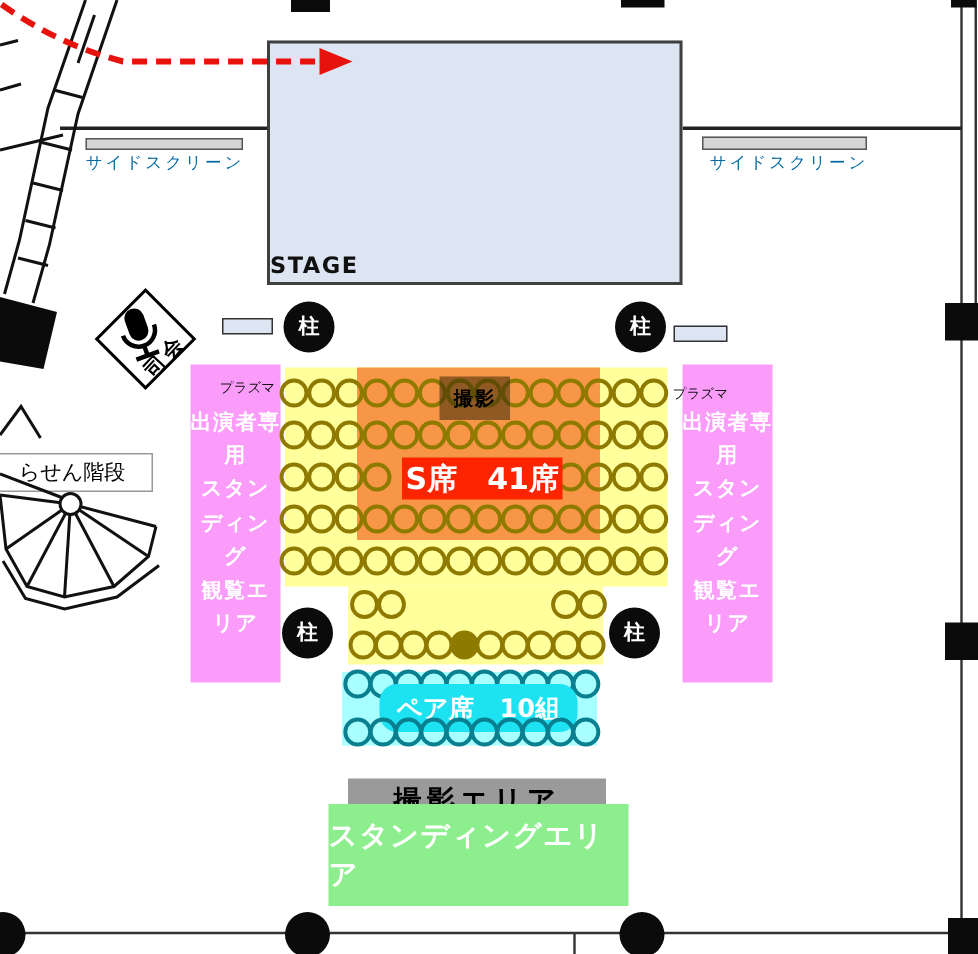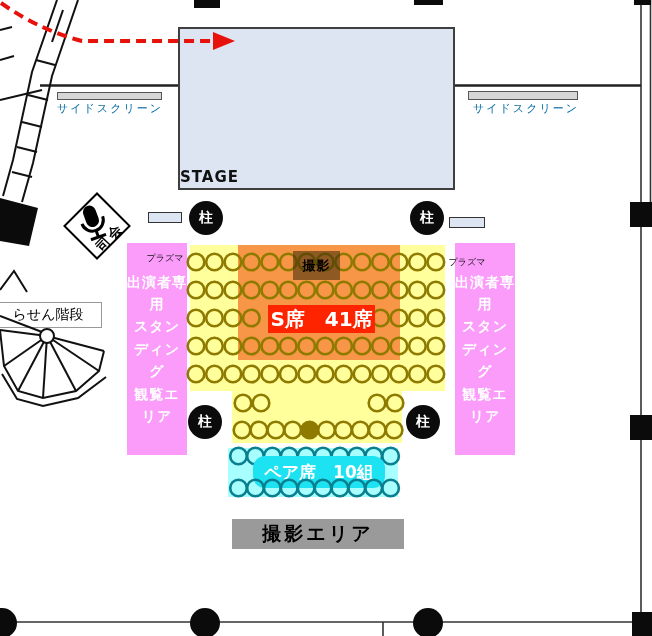--- a/index.html
+++ b/index.html
@@ -230,20 +230,21 @@
         <circle cx="306.1" cy="488" r="8.3" stroke="#0a7f8f" stroke-width="2.6" fill="none"></circle>
         <circle cx="323" cy="488" r="8.3" stroke="#0a7f8f" stroke-width="2.6" fill="none"></circle>
         <circle cx="339.9" cy="488" r="8.3" stroke="#0a7f8f" stroke-width="2.6" fill="none"></circle>
         <circle cx="356.79999999999995" cy="488" r="8.3" stroke="#0a7f8f" stroke-width="2.6" fill="none"></circle>
         <circle cx="373.7" cy="488" r="8.3" stroke="#0a7f8f" stroke-width="2.6" fill="none"></circle>
         <circle cx="390.6" cy="488" r="8.3" stroke="#0a7f8f" stroke-width="2.6" fill="none"></circle>
       </g>
     </svg>
 
   <div class="abs area-label camera-area">撮影エリア</div>
+  <div class="abs area-label standing-area">スタンディングエリア</div>
 
   <div class="abs spiral-label">らせん階段</div>
 
   <svg class="layer" width="652" height="636" viewBox="0 0 652 636" style="z-index:5">
 
     <g stroke="#111" stroke-width="2" fill="none">
       <polyline points="57,0 32,72 13,160 3,196"></polyline>
       <polyline points="78,0 52,76 33,163 22,202"></polyline>
       <line x1="63" y1="10" x2="52" y2="42"></line>
       <line x1="36" y1="60" x2="55" y2="65"></line>

